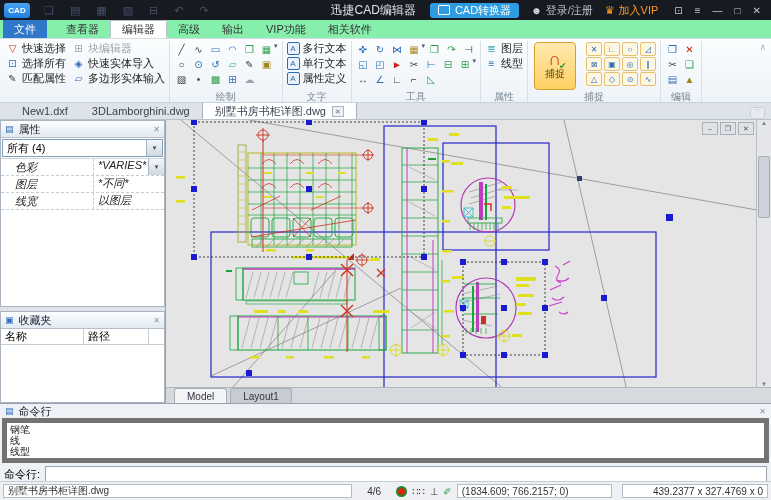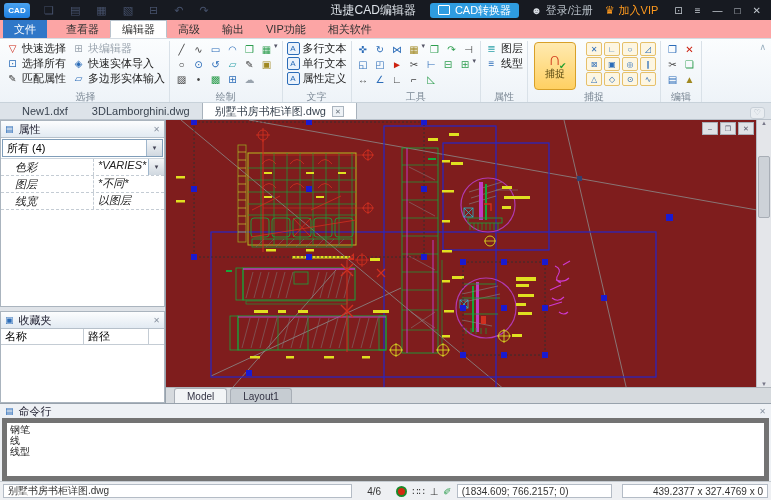--- a/index.html
+++ b/index.html
@@ -15,21 +15,21 @@
   .tb-spacer{flex:1;}
   .tb-title{color:#dde2e8;font-size:12px;margin-right:14px;}
   .conv-btn{background:#2e9ce0;color:#fff;border-radius:3px;height:15px;padding:0 8px;display:flex;
             align-items:center;gap:5px;margin-right:12px;}
   .conv-ic{width:10px;height:8px;border:1px solid #fff;border-radius:1px;display:inline-block;}
   .login{display:flex;align-items:center;gap:4px;color:#b9c0c8;margin-right:12px;}
   .login .pic{color:#d6dbe1;font-size:10px;}
   .vip{display:flex;align-items:center;gap:4px;color:#ff9a1e;margin-right:16px;}
   .winctl{display:flex;gap:12px;color:#c2c8cf;font-size:10px;margin-right:10px;align-items:center;}
   
-  .menubar{height:18px;background:#fca5a5;border-bottom:1px solid #d4dbe2;display:flex;align-items:stretch;
+  .menubar{height:18px;background:#86efac;border-bottom:1px solid #d4dbe2;display:flex;align-items:stretch;
            color:#333;flex:none;}
   .mtab{padding:0 11px;display:flex;align-items:center;}
   .mtab.file{background:#2f77c8;color:#fff;margin-left:3px;margin-right:8px;}
   .mtab.active{background:#fff;border:1px solid #b8c2cc;border-bottom:1px solid #fff;}
   
   .ribbon{height:61px;background:linear-gradient(#fbfdfe,#eef3f8);border-bottom:1px solid #c8d2da;
           display:flex;padding:2px 0 0 2px;position:relative;flex:none;}
   .rgroup{display:flex;flex-direction:column;padding:0 4px;border-right:1px solid #d9e1e8;}
   .rbody{flex:1;display:flex;align-items:flex-start;gap:6px;}
   .rcaption{height:12px;text-align:center;color:#7a8794;font-size:10px;}
@@ -78,21 +78,21 @@
          align-items:center;justify-content:center;font-size:7px;color:#445;}
   .pgrid{flex:1;background:#fff;border-top:1px solid #ccd4dc;font-style:italic;}
   .prow{height:16px;display:flex;border-bottom:1px dashed #c4ccd4;align-items:stretch;}
   .plabel{width:78px;padding-left:14px;border-right:1px dashed #c4ccd4;color:#222;display:flex;align-items:center;}
   .pvalue{flex:1;padding-left:4px;display:flex;align-items:flex-start;color:#222;}
   .fcols{height:15px;display:flex;background:#fff;border-bottom:1px solid #c4ccd4;flex:none;}
   .fcol{width:78px;border-right:1px solid #c4ccd4;padding-left:4px;display:flex;align-items:center;}
   .fcol.path{width:60px;}
   .fbody{flex:1;background:#fff;}
   
-  .canvas{flex:1;position:relative;background:#7f1d1d;display:flex;flex-direction:column;min-width:0;}
+  .canvas{flex:1;position:relative;background:#e5e5e5;display:flex;flex-direction:column;min-width:0;}
   .cdraw{flex:1;position:relative;overflow:hidden;}
   .dwg{position:absolute;left:0;top:0;}
   .vscroll{position:absolute;top:0;right:0;bottom:0;width:14px;background:#e4e6ea;border-left:1px solid #b8bcc4;
            display:flex;flex-direction:column;align-items:center;font-size:6px;color:#778;}
   .vthumb{width:10px;height:60px;background:#cdd2d8;border:1px solid #a8aeb6;margin-top:30px;border-radius:2px;}
   .vs-spacer{flex:1;}
   .mdi{position:absolute;top:2px;right:17px;display:flex;gap:2px;}
   .mdi span{width:14px;height:11px;background:#dfe2e6;border:1px solid #aab0b8;font-size:7px;display:flex;
             align-items:center;justify-content:center;color:#556;}
   .modelstrip{height:15px;background:#d6dade;border-top:1px solid #b0b6bc;display:flex;align-items:stretch;
@@ -194,21 +194,20 @@
           <div class="tbtn">
             <span class="ic c-blue">◈</span>
             <span>快速实体导入</span>
             </div>
           <div class="tbtn">
             <span class="ic c-blue">▱</span>
             <span>多边形实体输入</span>
             </div>
         </div>
       </div>
-      <div class="rcaption">选择</div>
     </div>
 
     <div class="rgroup">
       <div class="rbody">
           <div class="igrid">
         <div class="irow">
           <span class="ricon c-dark">╱</span>
           <span class="ricon c-dark">∿</span>
           <span class="ricon c-blue">▭</span>
           <span class="ricon c-blue">◠</span>
@@ -642,20 +641,24 @@
     <div class="cmdhdr">
       <span class="pic2">▤</span>
       <span>命令行</span>
       <span class="pclose">✕</span>
     </div>
     <div class="cmdhist">
       <div>钢笔</div>
       <div>线</div>
       <div>线型</div>
     </div>
+    <div class="cmdprompt">
+      <span>命令行:</span>
+      <div class="cmdinput"></div>
+    </div>
   </div>
 
   <div class="statusbar">
     <div class="sbox sb-file">别墅书房书柜详图.dwg</div>
     <div class="sbox sb-page">4/6</div>
     <div class="sb-icons">
       <span class="osnap-dot"></span>
       <span>∷∷</span>
       <span>⊥</span>
       <span class="c-green">✐</span>

